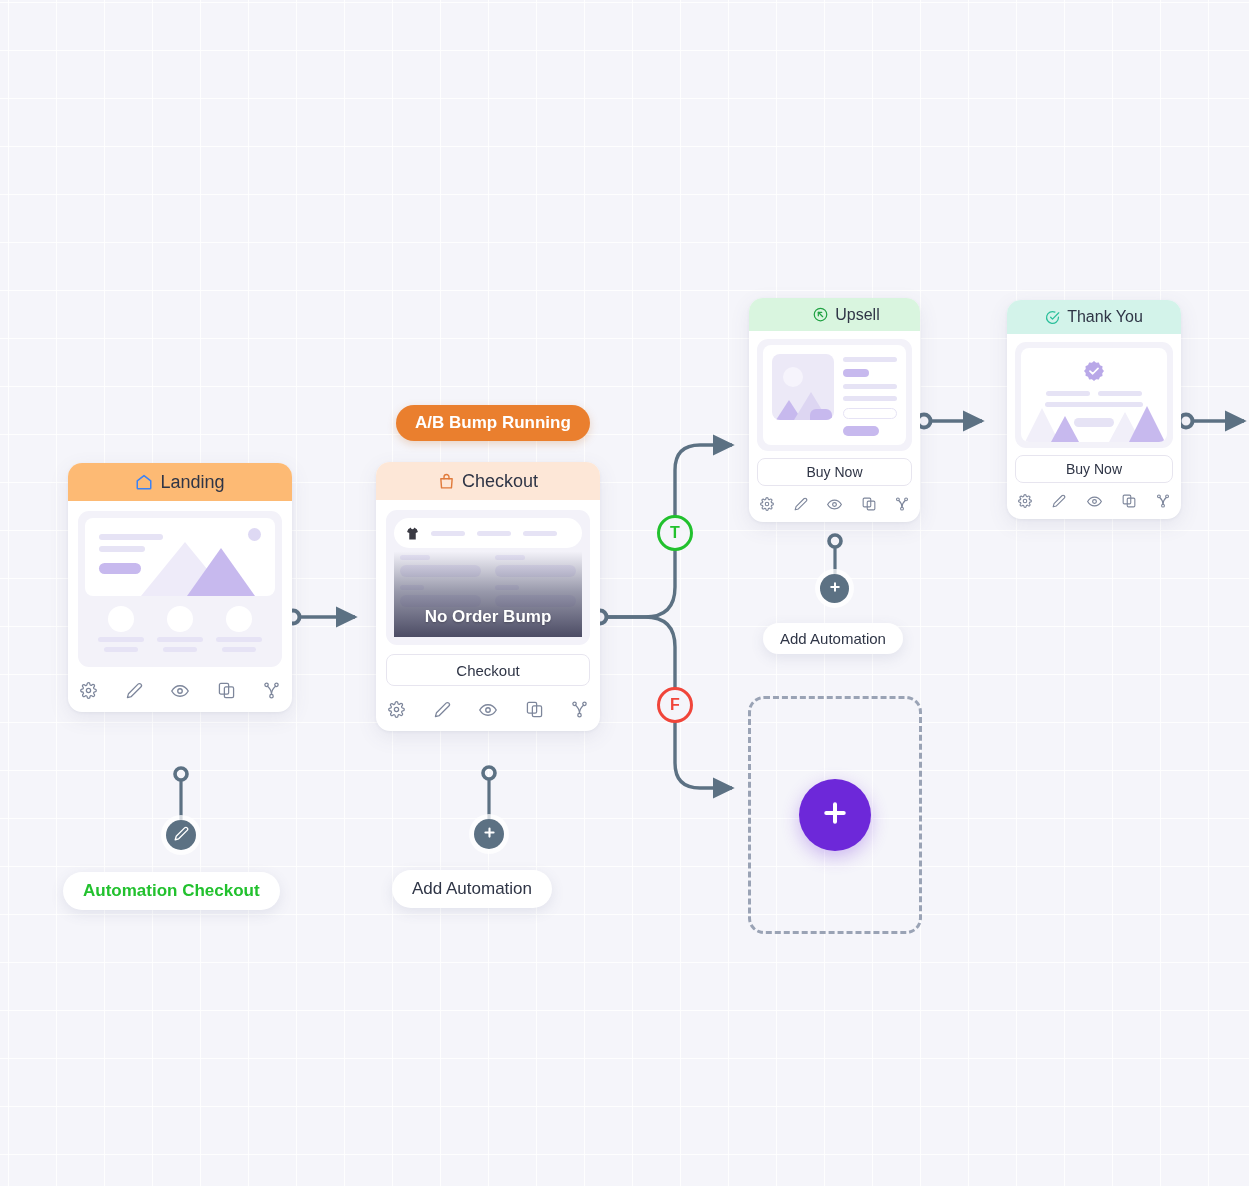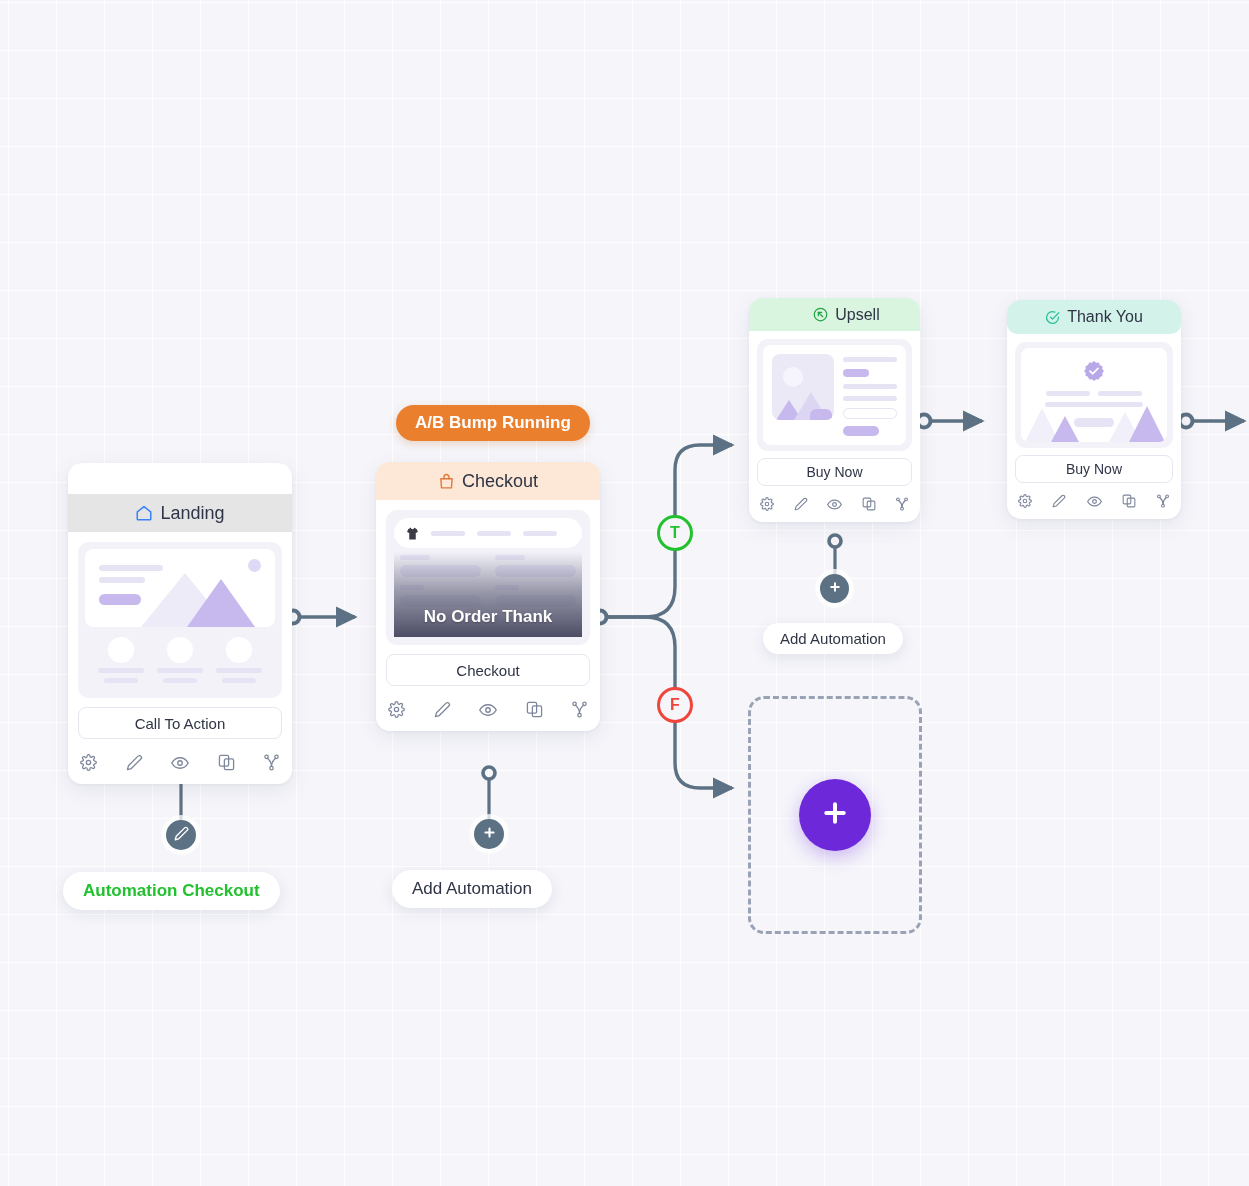--- a/index.html
+++ b/index.html
@@ -44,24 +44,24 @@
   .node-head {
     height: 38px;
     display: flex;
     align-items: center;
     justify-content: center;
     gap: 7px;
     font-size: 18px;
     color: #2f3546;
   }
   .node-head .hicon { display: flex; align-items: center; }
-  .head-landing  { background: #e5e5e5; margin-top: 31px; }
+  .head-landing  { background: #fdba74; }
   .head-checkout { background: #fde7d7; }
   .head-upsell   { background: #d9f5df; }
-  .head-thanks   { background: #d3f3ea; border-radius: 10px; }
+  .head-thanks   { background: #d3f3ea; }
 
   .node-body { padding: 10px 10px 4px; }
 
   
   .thumb {
     position: relative;
     background: #f3f2f9;
     border-radius: 11px;
     padding: 7px;
     overflow: hidden;
@@ -281,21 +281,20 @@
             <div class="bar" style="width:46px;height:5px;"></div>
             <div class="bar" style="width:34px;height:5px;"></div>
           </div>
           <div class="lt-col">
             <div class="circ" style="width:26px;height:26px;"></div>
             <div class="bar" style="width:46px;height:5px;"></div>
             <div class="bar" style="width:34px;height:5px;"></div>
           </div>
         </div>
       </div>
-      <div class="cta">Call To Action</div>
     </div>
     <div class="icons">
       <span>
         <svg width="17" height="17" viewBox="0 0 24 24" fill="none" stroke="#7d869b" stroke-width="1.8" stroke-linecap="round" stroke-linejoin="round">
             <circle cx="12" cy="12" r="3"></circle>
             <path d="M19.4 15a1.6 1.6 0 0 0 .3 1.8l.1.1a2 2 0 1 1-2.8 2.8l-.1-.1a1.6 1.6 0 0 0-1.8-.3 1.6 1.6 0 0 0-1 1.5V21a2 2 0 1 1-4 0v-.1a1.6 1.6 0 0 0-1-1.5 1.6 1.6 0 0 0-1.8.3l-.1.1a2 2 0 1 1-2.8-2.8l.1-.1a1.6 1.6 0 0 0 .3-1.8 1.6 1.6 0 0 0-1.5-1H3a2 2 0 1 1 0-4h.1a1.6 1.6 0 0 0 1.5-1 1.6 1.6 0 0 0-.3-1.8l-.1-.1a2 2 0 1 1 2.8-2.8l.1.1a1.6 1.6 0 0 0 1.8.3H9a1.6 1.6 0 0 0 1-1.5V3a2 2 0 1 1 4 0v.1a1.6 1.6 0 0 0 1 1.5 1.6 1.6 0 0 0 1.8-.3l.1-.1a2 2 0 1 1 2.8 2.8l-.1.1a1.6 1.6 0 0 0-.3 1.8V9a1.6 1.6 0 0 0 1.5 1H21a2 2 0 1 1 0 4h-.1a1.6 1.6 0 0 0-1.5 1z"></path>
           </svg>
       </span>
       <span>
         <svg width="17" height="17" viewBox="0 0 24 24" fill="none" stroke="#7d869b" stroke-width="1.8" stroke-linecap="round" stroke-linejoin="round">
@@ -357,21 +356,21 @@
               <div class="bar" style="height:12px;border-radius:6px;"></div>
             </div>
             <div class="ct-colx">
               <div class="bar" style="width:30px;height:5px;"></div>
               <div class="bar" style="height:12px;border-radius:6px;"></div>
               <div class="bar" style="width:24px;height:5px;margin-top:3px;"></div>
               <div class="bar" style="height:12px;border-radius:6px;"></div>
             </div>
           </div>
           <div style="height:30px;"></div>
-          <div class="ct-overlay">No Order Thank</div>
+          <div class="ct-overlay">No Order Bump</div>
         </div>
       </div>
       <div class="cta">Checkout</div>
     </div>
     <div class="icons">
       <span>
         <svg width="17" height="17" viewBox="0 0 24 24" fill="none" stroke="#7d869b" stroke-width="1.8" stroke-linecap="round" stroke-linejoin="round">
             <circle cx="12" cy="12" r="3"></circle>
             <path d="M19.4 15a1.6 1.6 0 0 0 .3 1.8l.1.1a2 2 0 1 1-2.8 2.8l-.1-.1a1.6 1.6 0 0 0-1.8-.3 1.6 1.6 0 0 0-1 1.5V21a2 2 0 1 1-4 0v-.1a1.6 1.6 0 0 0-1-1.5 1.6 1.6 0 0 0-1.8.3l-.1.1a2 2 0 1 1-2.8-2.8l.1-.1a1.6 1.6 0 0 0 .3-1.8 1.6 1.6 0 0 0-1.5-1H3a2 2 0 1 1 0-4h.1a1.6 1.6 0 0 0 1.5-1 1.6 1.6 0 0 0-.3-1.8l-.1-.1a2 2 0 1 1 2.8-2.8l.1.1a1.6 1.6 0 0 0 1.8.3H9a1.6 1.6 0 0 0 1-1.5V3a2 2 0 1 1 4 0v.1a1.6 1.6 0 0 0 1 1.5 1.6 1.6 0 0 0 1.8-.3l.1-.1a2 2 0 1 1 2.8 2.8l-.1.1a1.6 1.6 0 0 0-.3 1.8V9a1.6 1.6 0 0 0 1.5 1H21a2 2 0 1 1 0 4h-.1a1.6 1.6 0 0 0-1.5 1z"></path>
           </svg>

